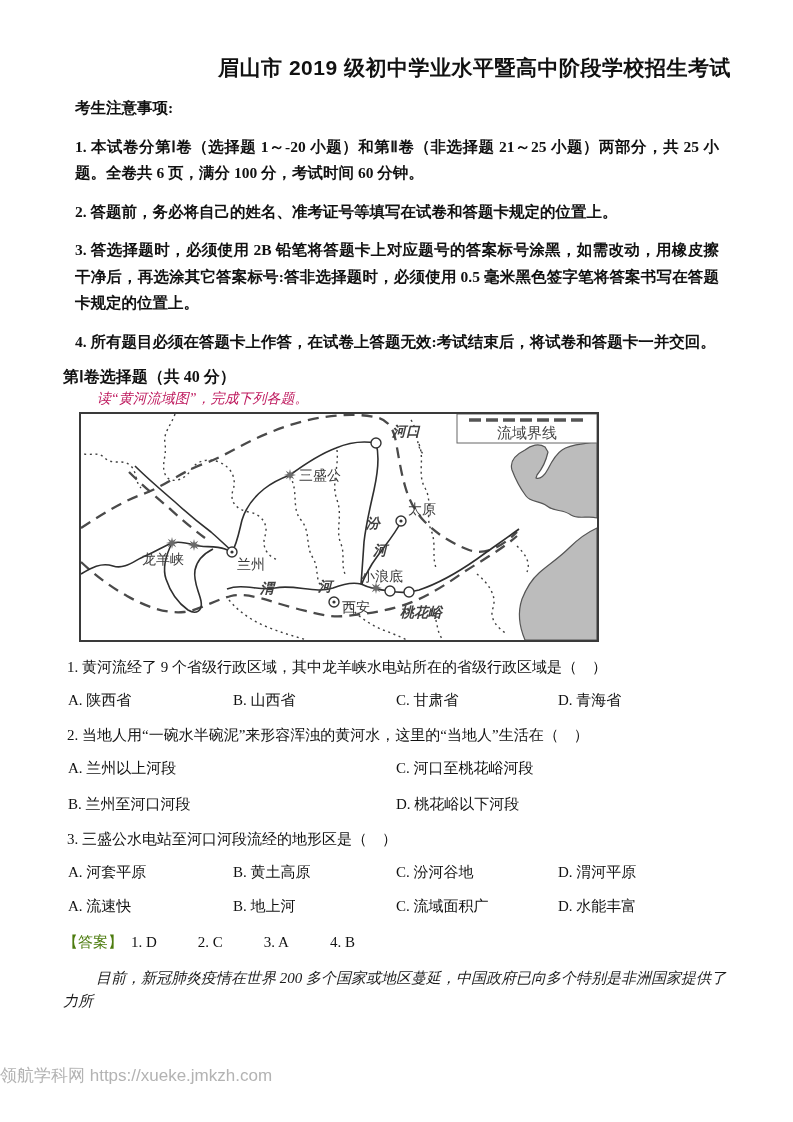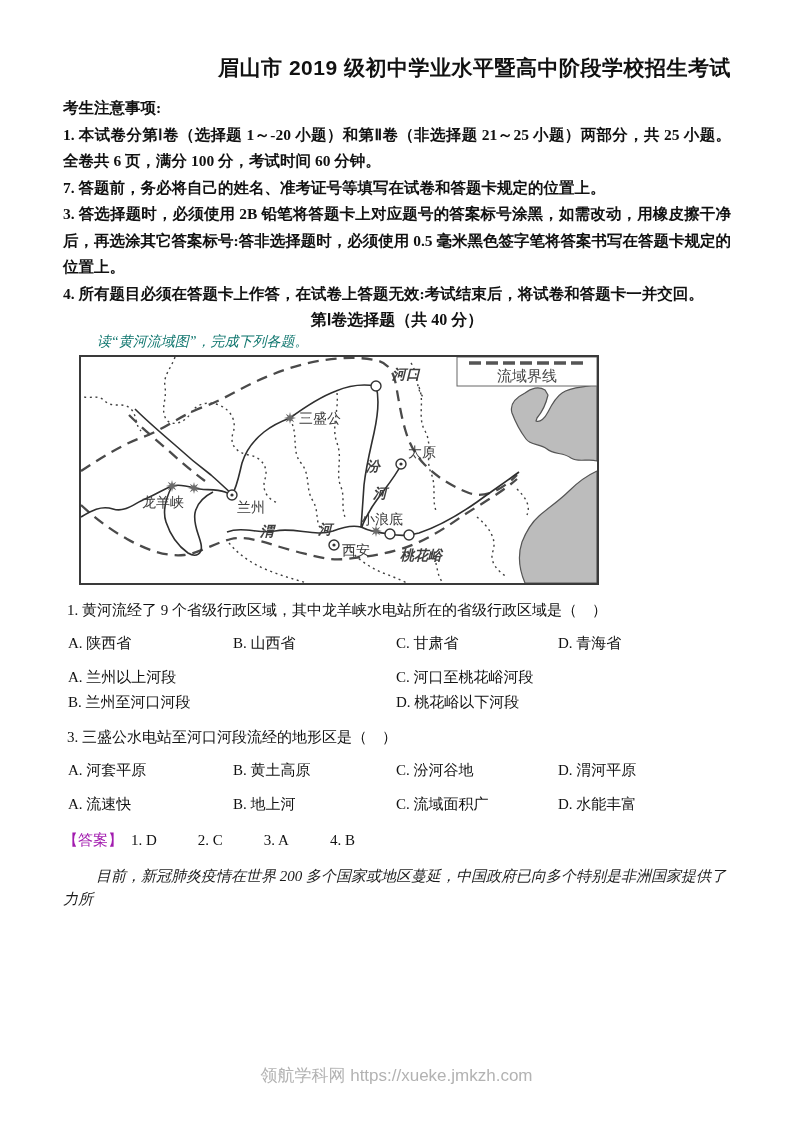--- a/index.html
+++ b/index.html
@@ -10,57 +10,57 @@
   .page{padding:54px 62px 0 63px;}
   .doc-title{
     font-size:21px;font-weight:bold;text-align:right;margin:0 0 13px 0;
     font-family:"Liberation Sans", sans-serif;letter-spacing:.5px;
   }
   .doc-subtitle{
     font-size:20px;font-weight:bold;text-align:center;margin:0 0 11px 0;
     font-family:"Liberation Sans", sans-serif;letter-spacing:1px;
   }
   .notice{font-weight:bold;font-size:15.5px;line-height:1.71;text-align:justify;}
-  .notice p{margin:0;}
-  .sec-title{font-size:16px;font-weight:bold;text-align:center;margin:3px 0 2px 0;}
+  .notice p{margin:12px;}
+  .sec-title{font-size:16px;font-weight:bold;text-align:left;margin:3px 0 2px 0;}
   .instruction{font-size:16px;font-weight:bold;margin:2px 0 6px 0;}
   .kai{font-style:italic;}
-  .intro{font-size:14px;margin:0 0 4px 34px;color:#0f766e;font-style:italic;}
+  .intro{font-size:14px;margin:0 0 4px 34px;color:#be185d;font-style:italic;}
   .mapwrap{margin:4px 0 2px 16px;}
   .mapwrap svg{display:block;}
   .question{margin-top:15px;font-size:15px;}
   .stem{margin:0 0 13px 4px;line-height:1.4;}
   .options{display:grid;padding-left:5px;margin:0;}
   .cols4{grid-template-columns:165px 163px 162px auto;}
-  .cols2{grid-template-columns:328px auto;row-gap:6px;}
+  .cols2{grid-template-columns:328px auto;row-gap:17px;}
   .opt{white-space:nowrap;}
   .answers{margin:17px 0 0 0;font-size:15px;display:flex;align-items:baseline;}
-  .ans-label{color:#a21caf;margin-right:8px;}
+  .ans-label{color:#4d7c0f;margin-right:8px;}
   .ans-val{margin-right:41px;}
   .passage{font-size:15px;margin:15px 0 0 0;text-indent:2.2em;color:#1a1a1a;line-height:1.5;}
   .watermark{
-    position:absolute;left:0;top:1064px;width:100%;text-align:center;
+    position:absolute;left:0;top:1064px;width:100%;text-align:left;
     color:#b3b3b3;font-size:17px;font-family:"Liberation Sans", sans-serif;
   }
   
   .mlabel{font-family:"Liberation Serif", serif;font-size:14px;fill:#3a3a3a;}
   .mlabel-i{font-style:italic;font-weight:bold;fill:#3f3f3f;}
   .legend-t{font-size:15px;fill:#444;}
 </style>
 </head>
 <body>
 
 <div class="page">
 
   <h1 class="doc-title">眉山市 2019 级初中学业水平暨高中阶段学校招生考试</h1>
 
   <div class="notice">
     <p>考生注意事项:</p>
     <p>1. 本试卷分第Ⅰ卷（选择题 1～-20 小题）和第Ⅱ卷（非选择题 21～25 小题）两部分，共 25 小题。全卷共 6 页，满分 100 分，考试时间 60 分钟。</p>
-    <p>7. 答题前，务必将自己的姓名、准考证号等填写在试卷和答题卡规定的位置上。</p>
+    <p>2. 答题前，务必将自己的姓名、准考证号等填写在试卷和答题卡规定的位置上。</p>
     <p>3. 答选择题时，必须使用 2B 铅笔将答题卡上对应题号的答案标号涂黑，如需改动，用橡皮擦干净后，再选涂其它答案标号:答非选择题时，必须使用 0.5 毫米黑色签字笔将答案书写在答题卡规定的位置上。</p>
     <p>4. 所有题目必须在答题卡上作答，在试卷上答题无效:考试结束后，将试卷和答题卡一并交回。</p>
   </div>
 
   <div class="sec-title">第Ⅰ卷选择题（共 40 分）</div>
   <div class="intro kai">读“黄河流域图”，完成下列各题。</div>
 
   <div class="mapwrap">
     <svg width="520" height="230" viewBox="0 0 520 230">
       <defs>
@@ -150,20 +150,21 @@
     <p class="stem">1. 黄河流经了 9 个省级行政区域，其中龙羊峡水电站所在的省级行政区域是（　）</p>
     <div class="options cols4">
       <span class="opt">A. 陕西省</span>
       <span class="opt">B. 山西省</span>
       <span class="opt">C. 甘肃省</span>
       <span class="opt">D. 青海省</span>
     </div>
   </div>
 
   <div class="question">
+    <p class="stem">2. 当地人用“一碗水半碗泥”来形容浑浊的黄河水，这里的“当地人”生活在（　）</p>
     <div class="options cols2">
       <span class="opt">A. 兰州以上河段</span>
       <span class="opt">C. 河口至桃花峪河段</span>
       <span class="opt">B. 兰州至河口河段</span>
       <span class="opt">D. 桃花峪以下河段</span>
     </div>
   </div>
 
   <div class="question">
     <p class="stem">3. 三盛公水电站至河口河段流经的地形区是（　）</p>

